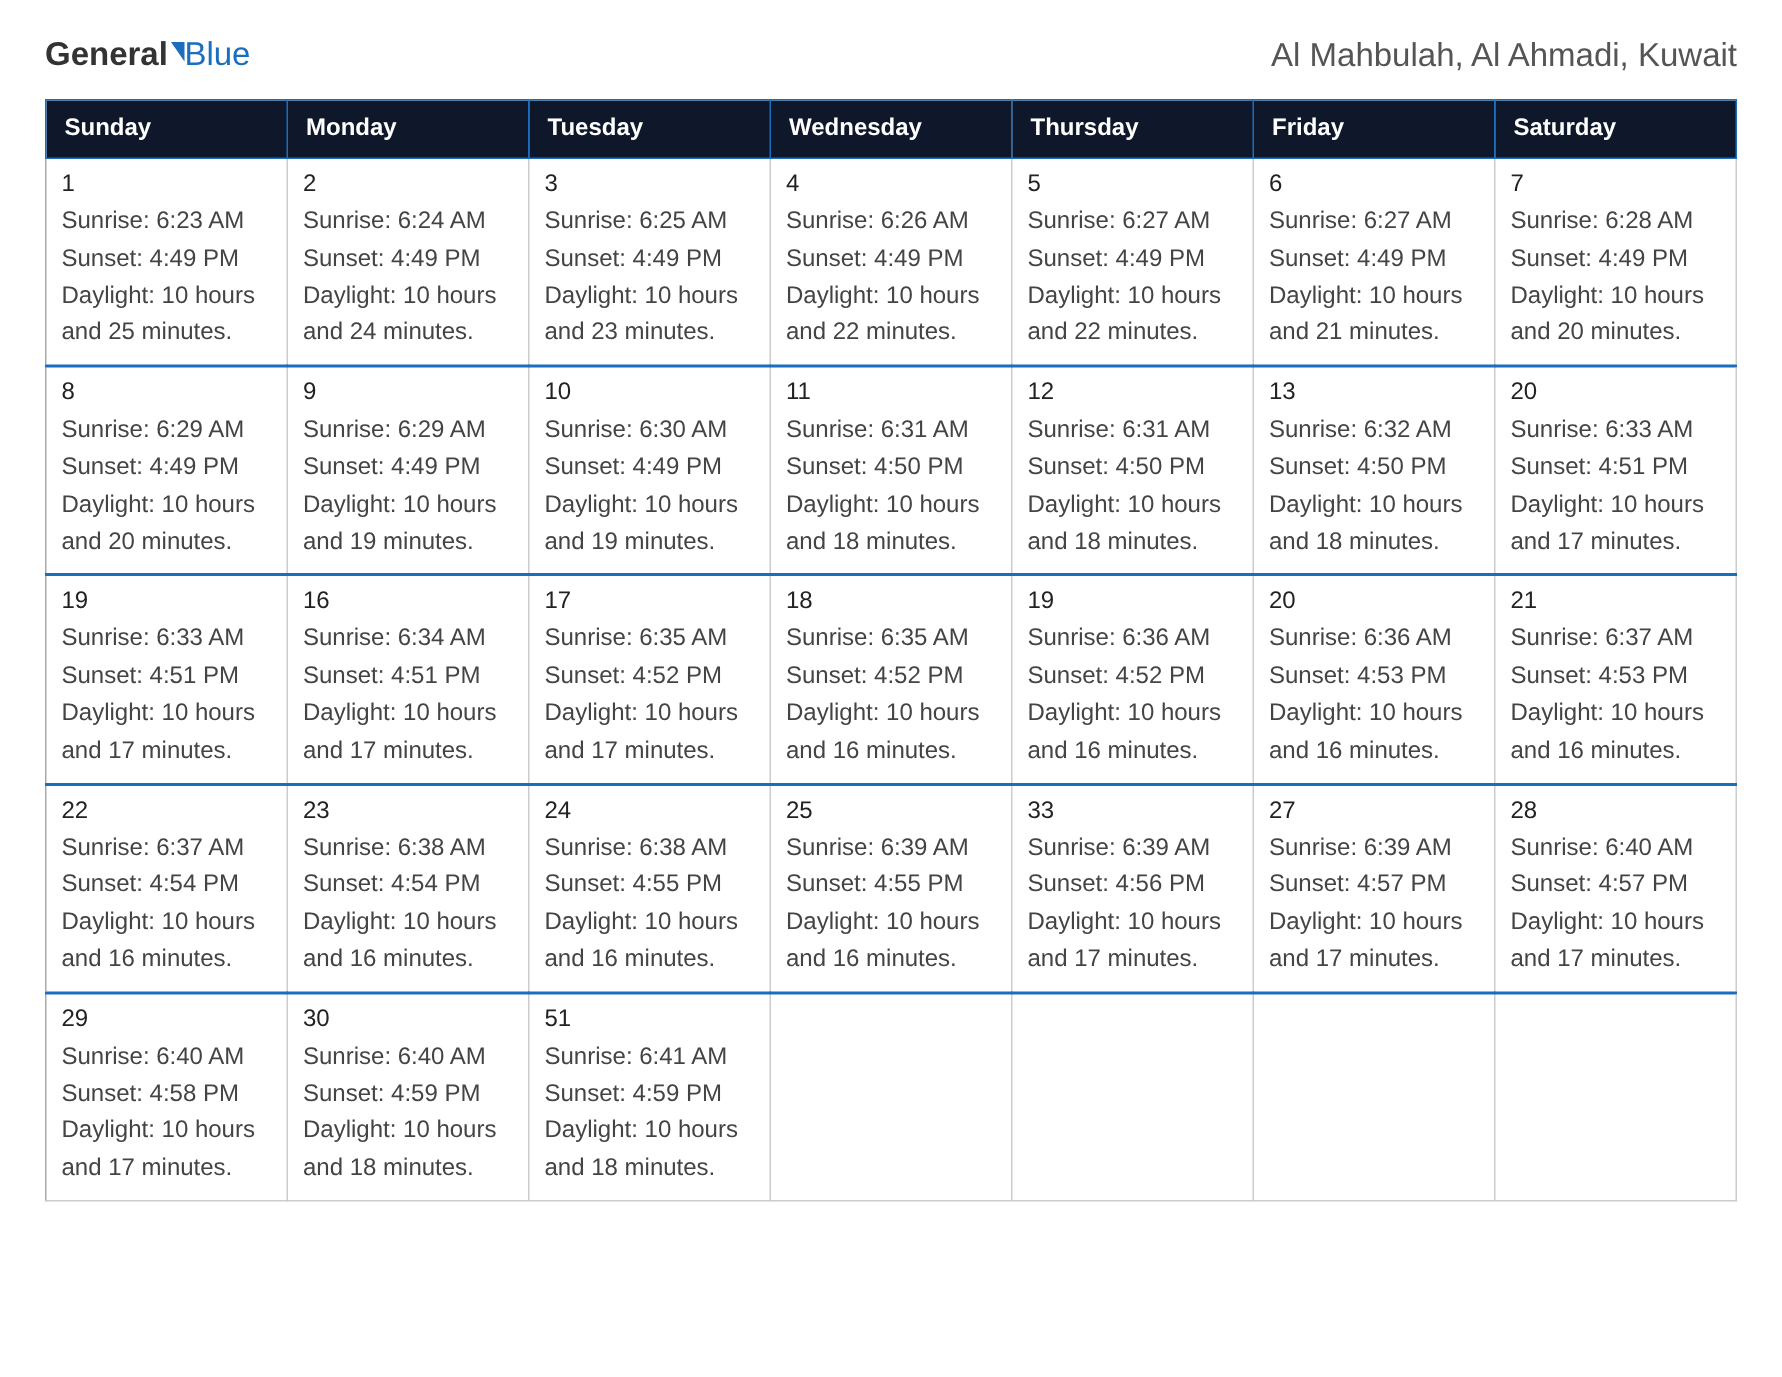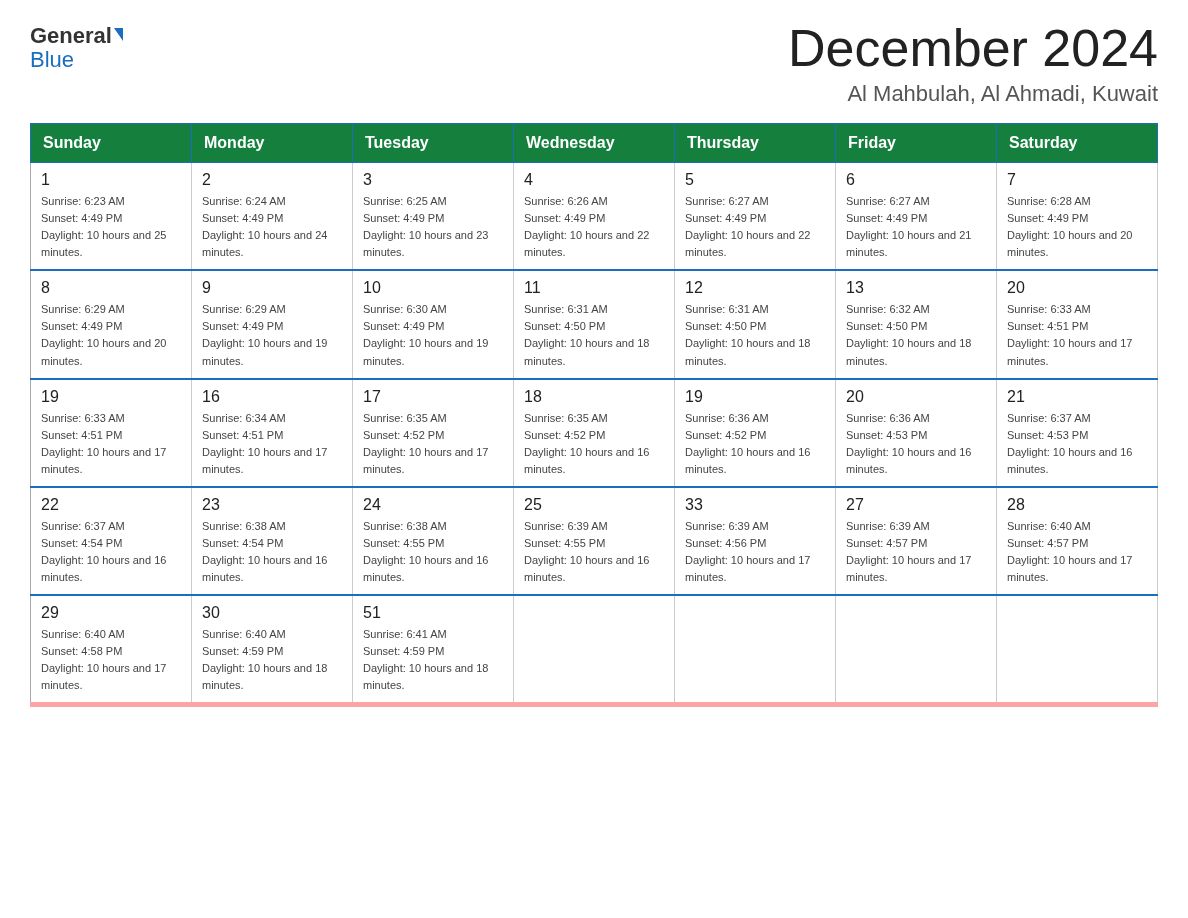--- a/index.html
+++ b/index.html
@@ -11,21 +11,21 @@
       min-height: 918px;
     }
     .header-row {
       display: flex;
       justify-content: space-between;
       align-items: flex-start;
       margin-bottom: 16px;
     }
     .logo {
       display: flex;
-      flex-direction: column;
+      flex-direction: row;
       align-items: flex-start;
       padding-top: 4px;
     }
     .logo-general {
       font-size: 22px;
       font-weight: bold;
       color: #333;
       letter-spacing: 0;
       line-height: 1.1;
     }
@@ -60,21 +60,21 @@
       font-weight: 400;
       color: #555;
       margin-top: 4px;
     }
     .calendar-table {
       width: 100%;
       border-collapse: collapse;
       margin-top: 4px;
     }
     .calendar-table th {
-      background: #15803d;
+      background: #0f172a;
       color: #fff;
       font-size: 16px;
       font-weight: 600;
       padding: 10px 12px;
       text-align: left;
       border: 1px solid #1a6ebd;
     }
     .calendar-table td {
       vertical-align: top;
       padding: 8px 10px;
@@ -86,50 +86,49 @@
       background: #fff;
     }
     .day-number {
       font-size: 16px;
       font-weight: 500;
       color: #222;
       margin-bottom: 4px;
       display: block;
     }
     .day-info {
-      font-size: 11px;
+      font-size: 16px;
       color: #444;
       line-height: 1.55;
     }
     .empty-cell {
       background: #fff;
     }
     tr td:first-child {
       border-left: 1px solid #aaa;
     }
     tbody tr {
       border-bottom: 2px solid #1a6ebd;
     }
     tbody tr:last-child {
-      border-bottom: 5px solid #fca5a5;
+      border-bottom: 1px solid #fca5a5;
     }
   </style>
 </head>
 <body>
 
 <div class="header-row">
   <div class="logo">
     <div style="display:flex;align-items:center;">
       <span class="logo-general">General</span>
       <span class="logo-triangle"></span>
     </div>
     <span class="logo-blue">Blue</span>
   </div>
   <div class="title-block">
-    <div class="month-title">December 2024</div>
     <div class="location-title">Al Mahbulah, Al Ahmadi, Kuwait</div>
   </div>
 </div>
 
 <table class="calendar-table">
   <thead>
     <tr>
     <th>Sunday</th>
         <th>Monday</th>
         <th>Tuesday</th>

